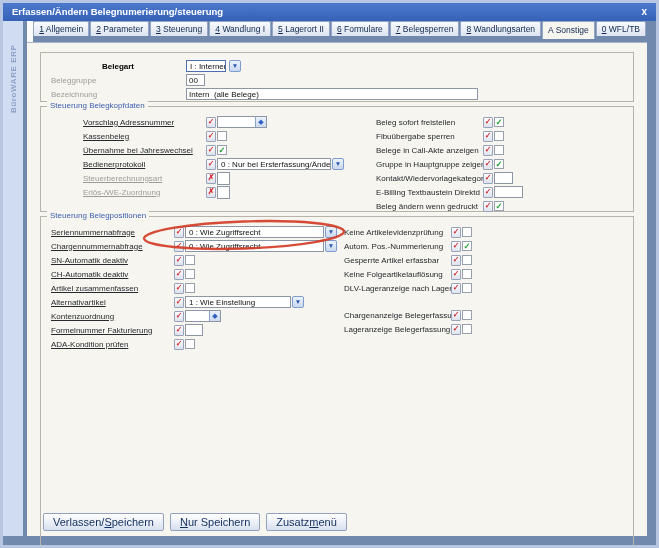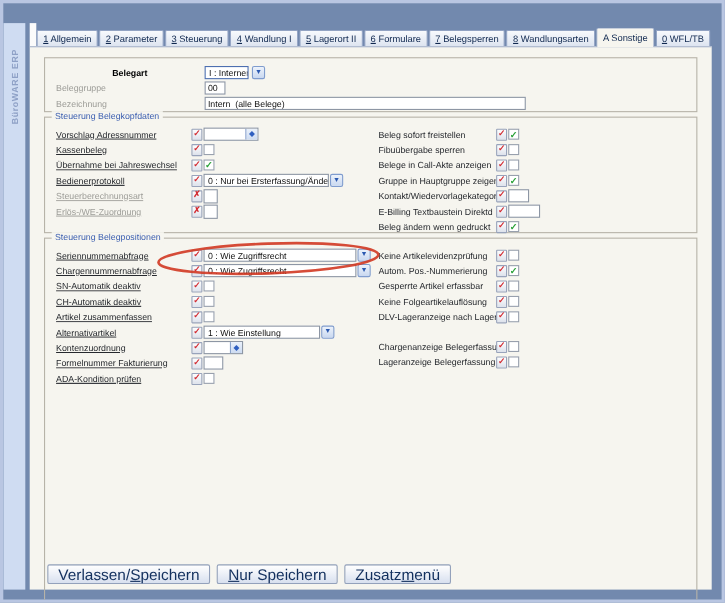--- a/index.html
+++ b/index.html
@@ -15,35 +15,35 @@
     color:#fff; font-weight:bold; font-size:9.5px; line-height:18px; padding-left:9px; }
   .close{ position:absolute; right:9px; top:0; line-height:17px; font-size:10px; font-weight:bold; color:#fff; }
 
   
   .strip{ position:absolute; left:0; top:18px; width:20px; height:515px; background:#cfdcf2; }
   .brand{ position:absolute; left:6px; top:92px; transform:rotate(-90deg); transform-origin:0 0;
     font-size:8px; font-weight:bold; color:#8ea0c6; letter-spacing:.6px; white-space:nowrap; }
 
   
   .main{ position:absolute; left:24px; top:18px; right:9px; bottom:9px; }
-  .tabrow{ display:flex; align-items:flex-end; height:21px; }
+  .tabrow{ display:flex; align-items:flex-start; height:21px; }
   .tab-lead{ width:13px; align-self:stretch; background:#fbfbfb; }
   .tab{ height:15px; line-height:14px; padding:0 5px; font-size:8.5px; color:#10284f;
     background:linear-gradient(#f8fafd,#dde4f0); border:1px solid #96a6c6; border-bottom:none;
     border-radius:2px 2px 0 0; margin-right:1px; white-space:nowrap; position:relative; }
   .tab.active{ height:18px; line-height:17px; background:#f6f5ef; z-index:3; margin-bottom:-1px; }
   .u{ text-decoration:underline; }
 
   .panel{ position:absolute; left:0; top:21px; right:0; bottom:0; background:#f6f5ef;
     border-top:1px solid #a9b5cc; }
 
   
   .fs{ position:relative; border:1px solid #b7b3a8; margin:0 13px; background:transparent; }
   .fs-top{ margin-top:9px; height:50px; padding-top:6px; }
-  .fs-kopf{ margin-top:4px; height:106px; padding-top:8px; }
+  .fs-kopf{ margin-top:4px; height:106px; padding-top:8px;padding-left:32px; }
   .fs-pos{ margin-top:4px; height:360px; padding-top:8px; }
   .legend{ position:absolute; top:-6px; left:6px; background:#f6f5ef; padding:0 3px;
     font-size:8px; color:#3c5fb0; line-height:10px; }
 
   .row{ display:flex; align-items:center; height:14px; }
   .lbl{ font-size:8px; color:#26292e; white-space:nowrap; overflow:hidden; }
   .lbl.dim{ color:#9d9d98; }
   .lbl.strong{ color:#000; font-weight:bold;text-align:center; }
   .fs-top .lbl{ width:144px; padding-left:10px; }
   .cols{ display:flex; }
@@ -72,31 +72,35 @@
   .combo{ height:12px; flex:none; margin-left:1px; background:#fff; border:1px solid #8d96a4;
     display:flex; align-items:center; padding:0 3px; font-size:8px; color:#111; white-space:pre; overflow:hidden; }
   .combo.focused{ border-color:#4d6fb0; }
   .combo-btn{ width:12px; height:12px; flex:none; margin-left:1px;
     background:linear-gradient(#ecf2fb,#c9d8f0); border:1px solid #7f9cce; border-radius:2px;
     color:#2b59b0; font-size:6.5px; line-height:10px; text-align:center; }
   .gap13{ height:13px; }
 
   
   .btnrow{ position:absolute; left:16px; bottom:5px; display:flex; gap:6px; }
-  .btn{ height:18px; line-height:16px; padding:0 9px; font-size:14px; color:#13305e;
+  .btn{ height:18px; line-height:16px; padding:0 9px; font-size:11px; color:#13305e;
     background:linear-gradient(#ffffff,#d8e0ef); border:1px solid #93a1bb; border-radius:2px; white-space:nowrap;margin-top:24px; }
 
   
   .annot{ position:absolute; left:136px; top:213px; width:210px; height:38px; pointer-events:none; z-index:5; }
 </style>
 </head>
 <body>
 
 <div class="window">
 
+  <div class="titlebar">
+    <span>Erfassen/Ändern Belegnumerierung/steuerung</span>
+    <span class="close">x</span>
+  </div>
 
   <div class="strip">
     <span class="brand">BüroWARE ERP</span>
   </div>
 
   <div class="main">
     <div class="tabrow">
       <div class="tab-lead"></div>
       <div class="tab"><span class="u">1</span><span> Allgemein</span></div>
       <div class="tab"><span class="u">2</span><span> Parameter</span></div>

